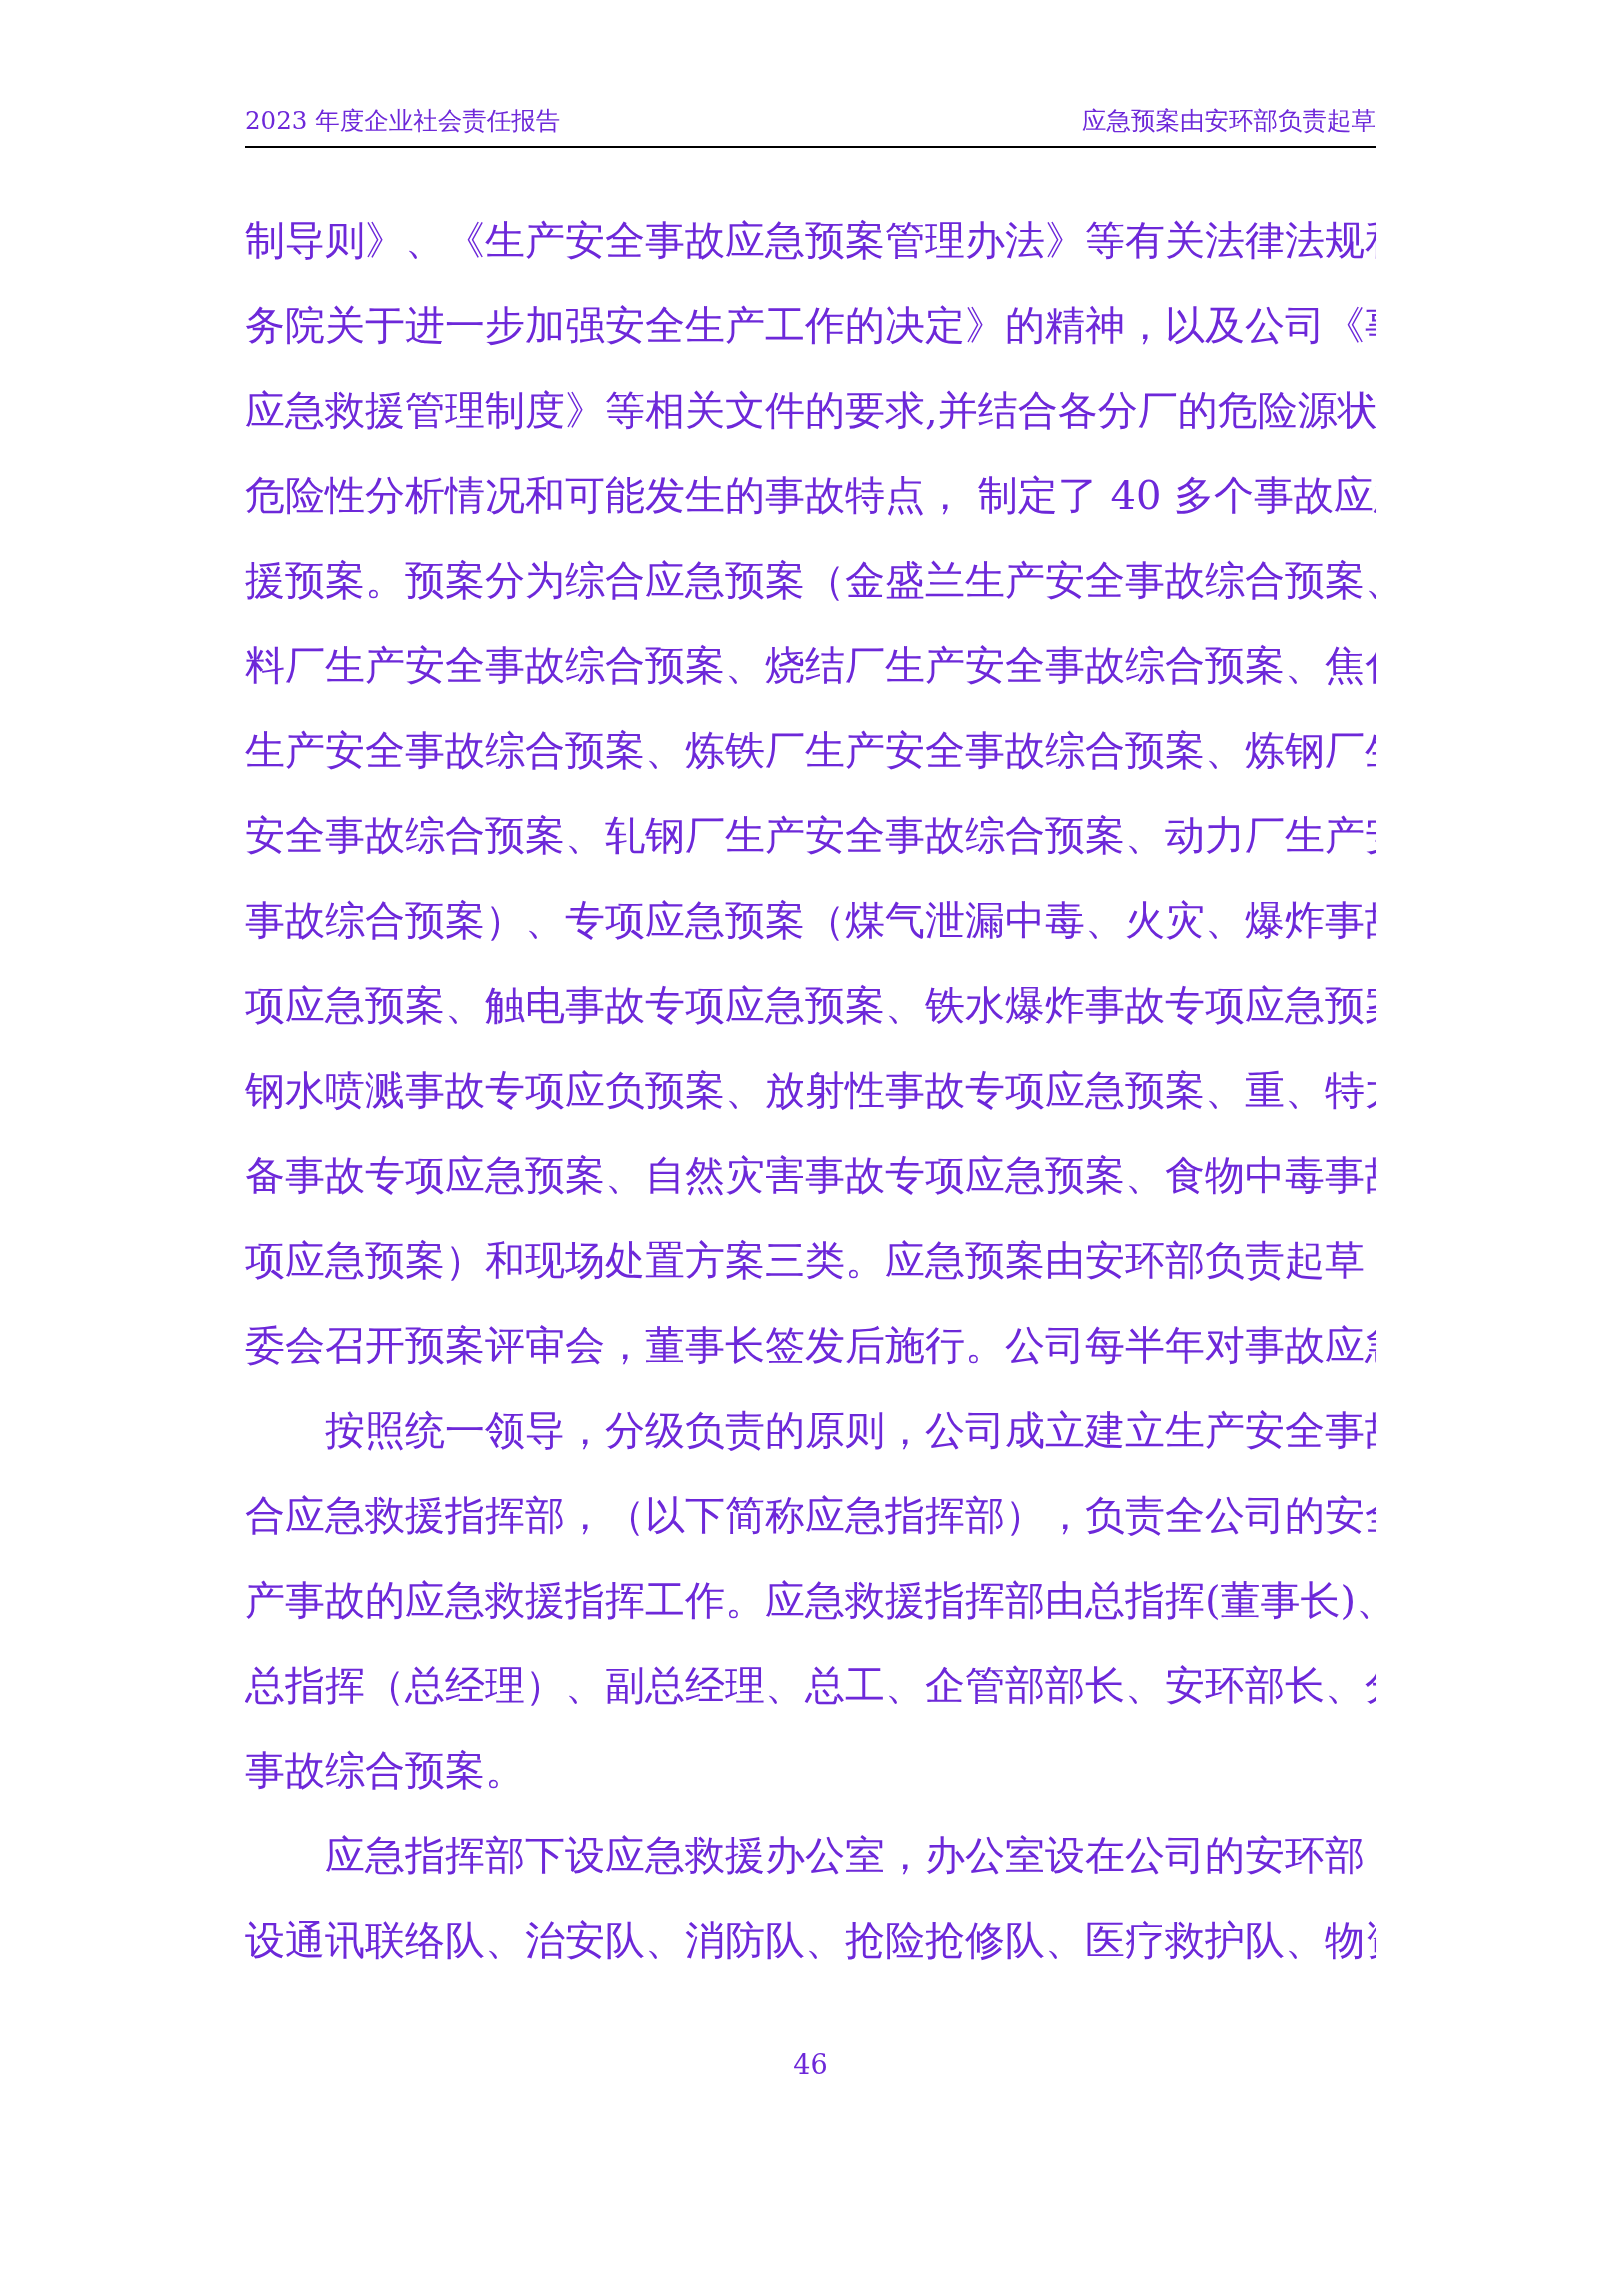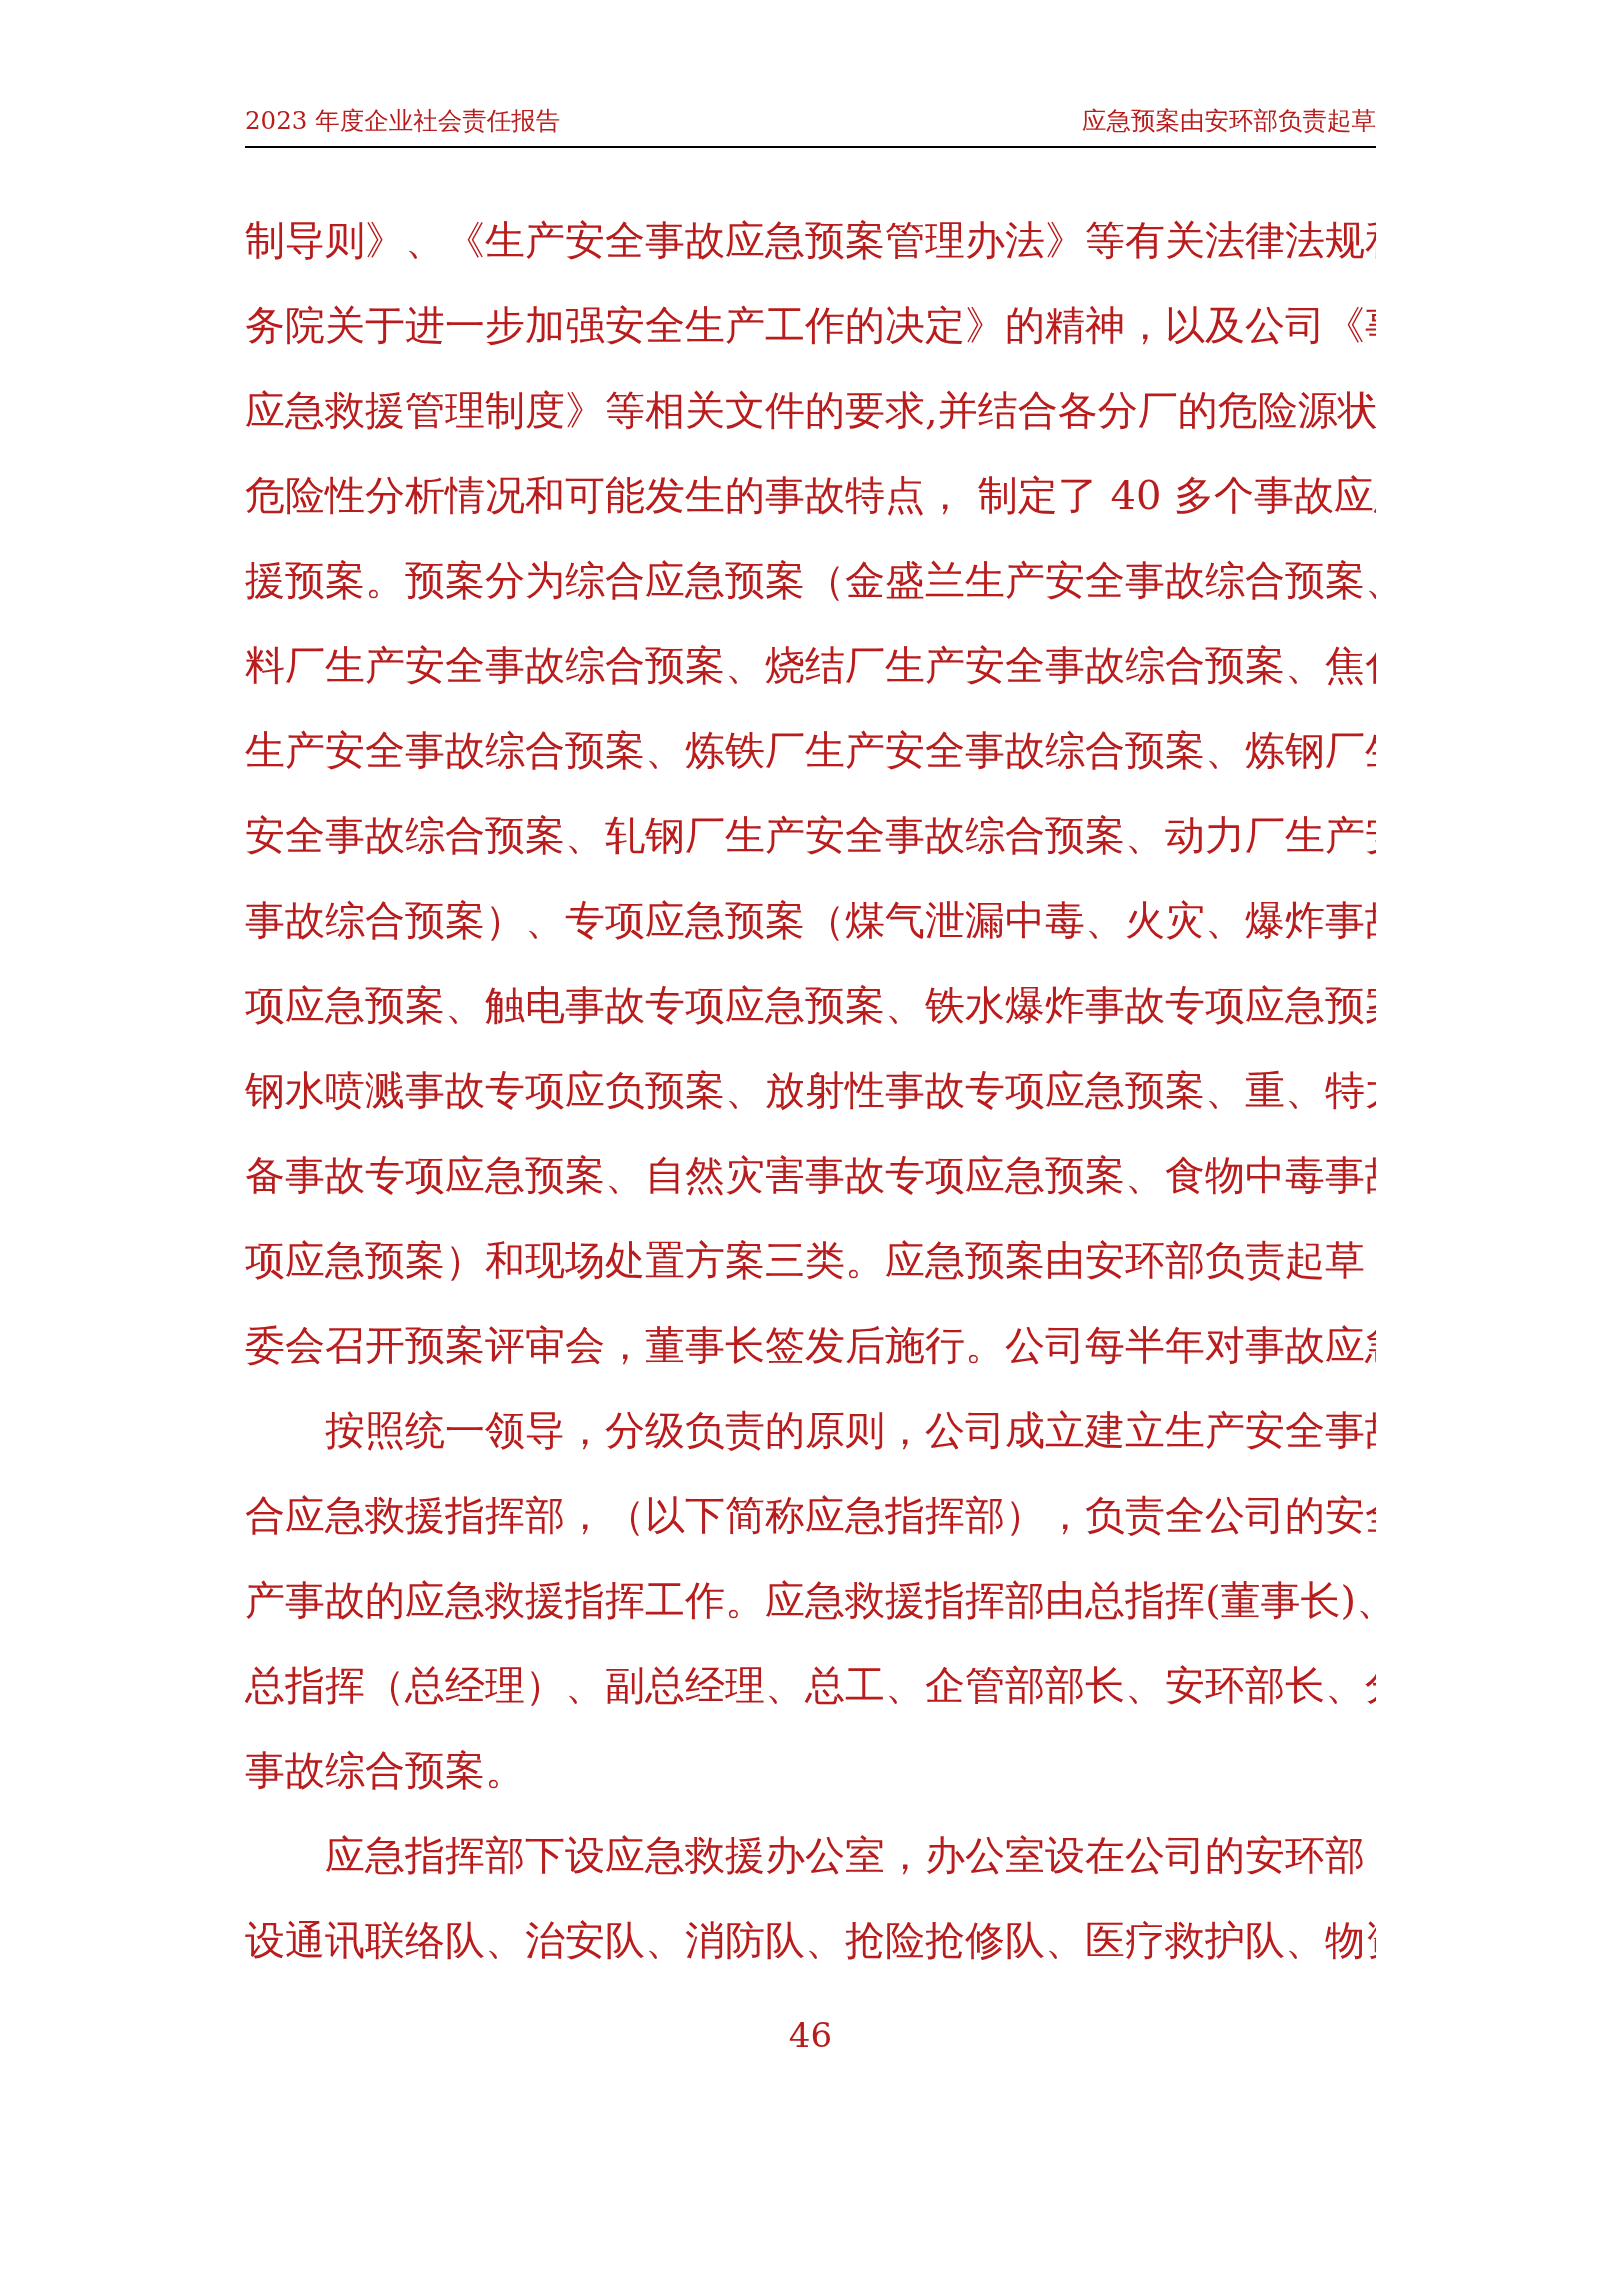--- a/index.html
+++ b/index.html
@@ -5,21 +5,21 @@
   html, body {
     margin: 0;
     padding: 0;
     background: #ffffff;
   }
   .page {
     position: relative;
     width: 1621px;
     height: 2293px;
     background: #ffffff;
-    color: #b91c1c;
+    color: #6d28d9;
     font-family: "DejaVu Serif", "Liberation Serif", serif;
     box-sizing: border-box;
     padding: 0 245px;
     overflow: hidden;
   }
   .header {
     margin-top: 101px;
     display: flex;
     justify-content: space-between;
     align-items: flex-end;
@@ -41,23 +41,23 @@
     overflow: hidden;
   }
   .line.indent {
     padding-left: 80px;
   }
   .line.last {
     text-align: left;
     text-align-last: left;
   }
   .footer {
-    margin-top: 38px;
+    margin-top: 67px;
     text-align: center;
-    font-size: 34px;
+    font-size: 27px;
     line-height: 29px;
   }
 </style>
 </head>
 <body>
 
 <div class="page">
 
   <div class="header">
     <span>2023 年度企业社会责任报告</span>

